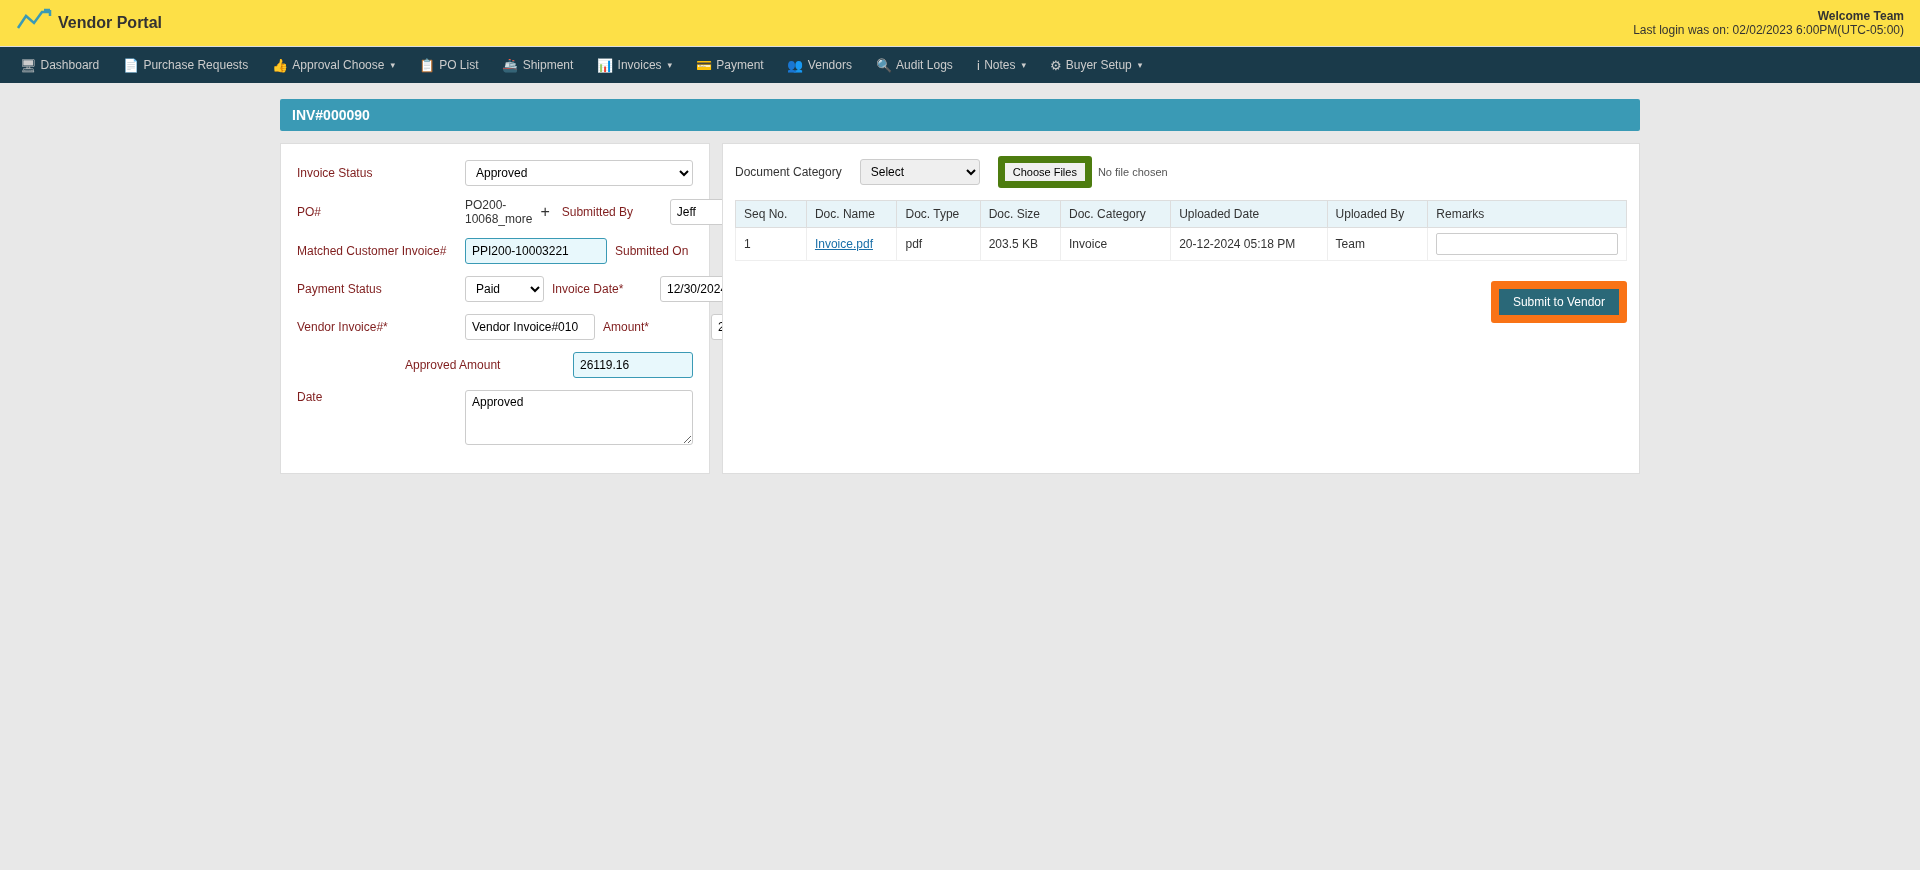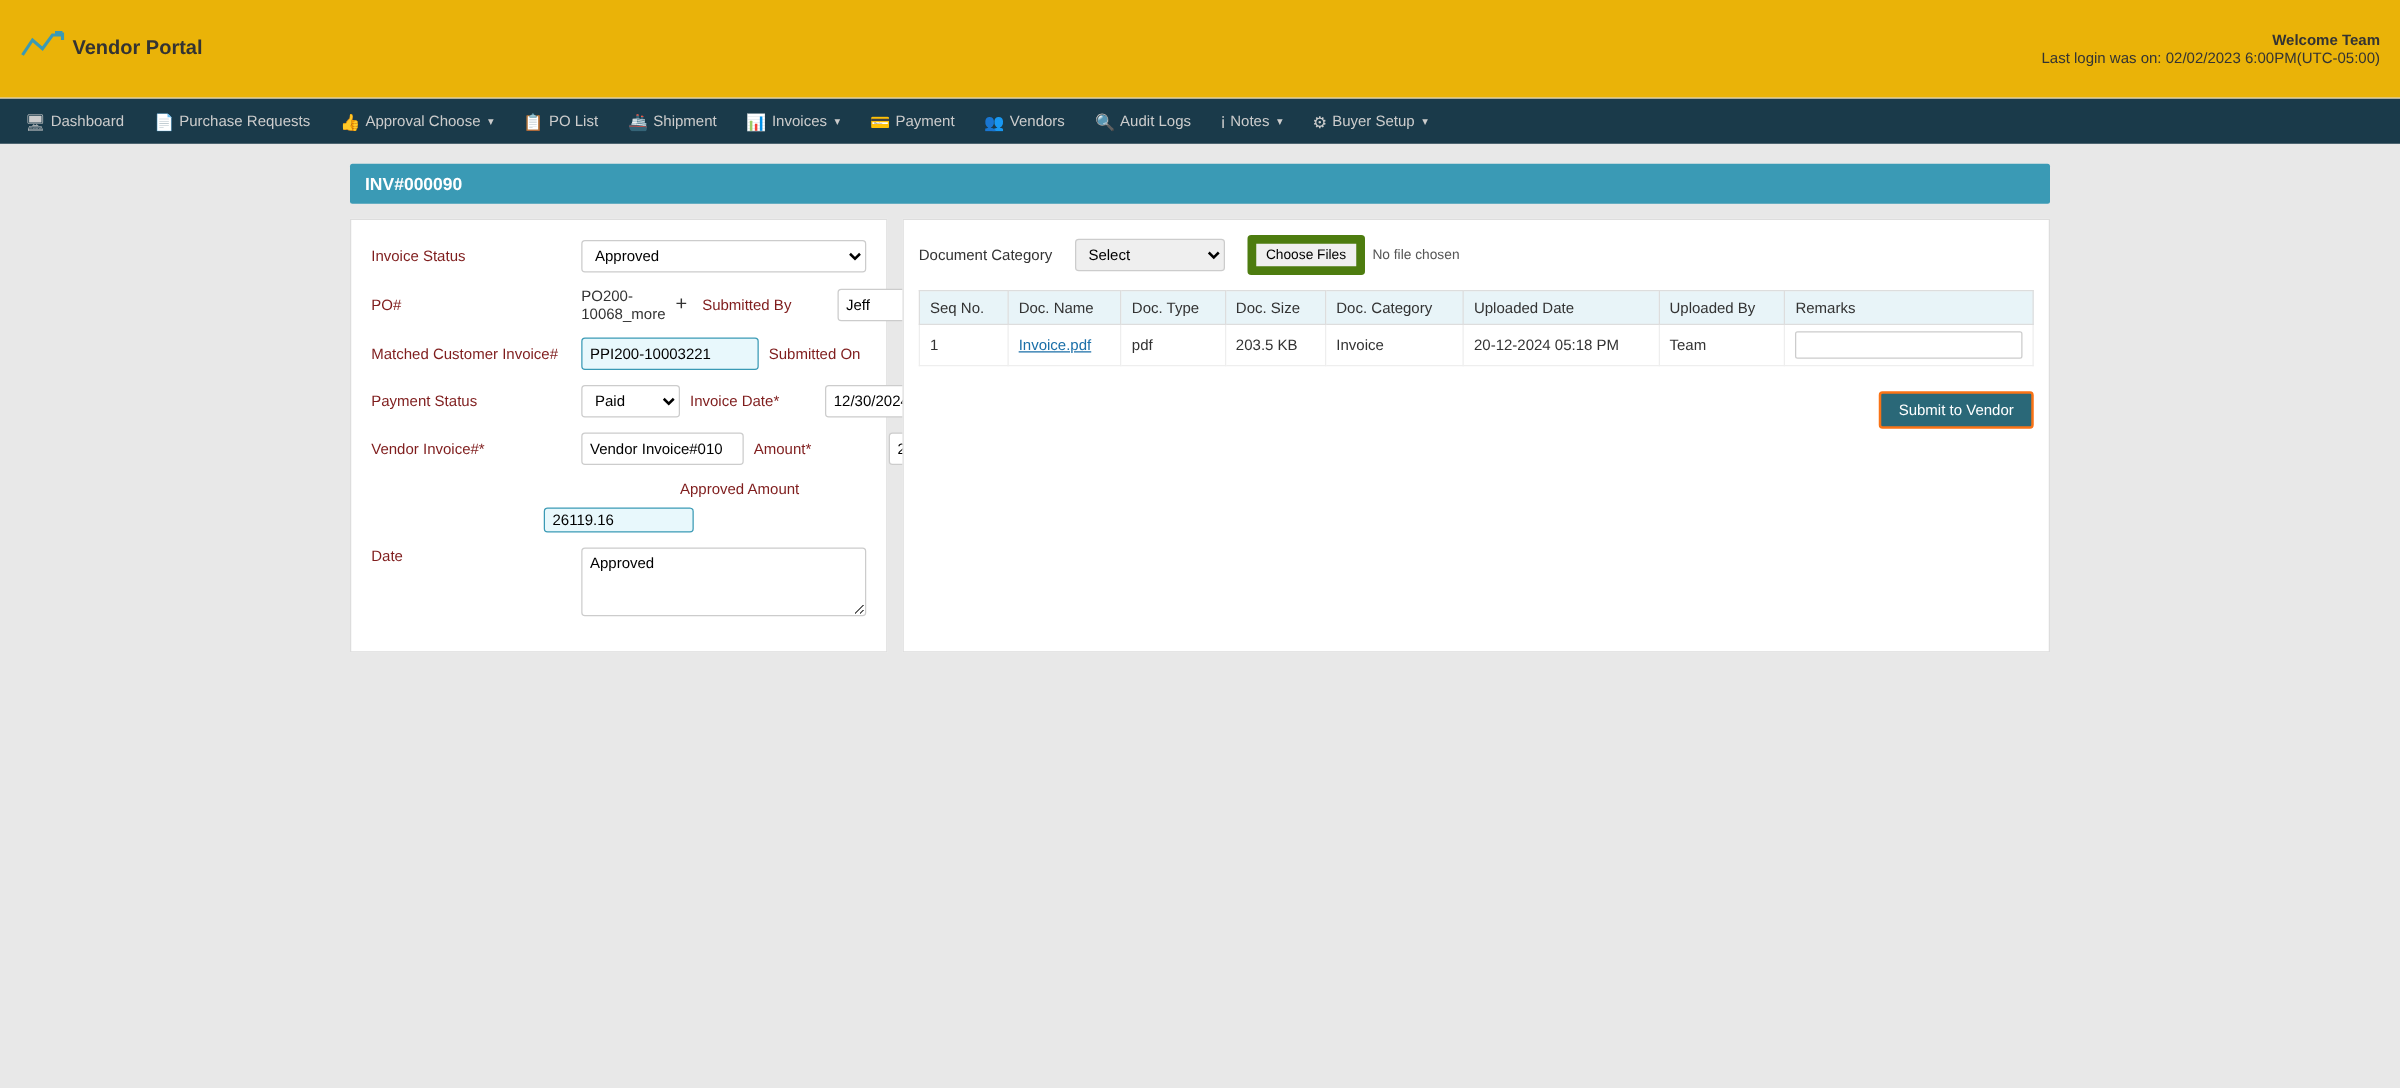--- a/index.html
+++ b/index.html
@@ -1,24 +1,24 @@
 <!DOCTYPE html>
 <html><head>
   <meta charset="utf-8">
   <style>
     * { box-sizing: border-box; margin: 0; padding: 0; }
     body { font-family: Arial, sans-serif; font-size: 12px; background: #e8e8e8; min-width: 1920px; }
 
     
     .top-bar {
-      background: #eab308;
+      background: #fde047;
       display: flex;
       align-items: center;
       justify-content: space-between;
-      padding: 24px 16px;
+      padding: 8px 16px;
       border-bottom: 1px solid #ddd;
     }
     .logo-area {
       display: flex;
       align-items: center;
       gap: 6px;
     }
     .logo-icon {
       width: 36px;
       height: 30px;
@@ -233,21 +233,21 @@
       height: 22px;
       border: 1px solid #ccc;
       border-radius: 2px;
       padding: 2px 4px;
       font-size: 11px;
     }
 
     .submit-btn {
       background: #2a6878;
       color: #fff;
-      border: 2px solid #f97316;
+      border: 8px solid #f97316;
       border-radius: 3px;
       padding: 6px 14px;
       font-size: 12px;
       cursor: pointer;
       margin-top: 12px;
       float: right;
     }
 
     .right-bottom {
       display: flex;
@@ -371,21 +371,21 @@
         <input class="form-control" type="text" id="invoice-date-field" style="width: 120px;" value="12/30/2024">
       </div>
 
       <div class="form-row">
         <label class="form-label">Vendor Invoice#*</label>
         <input class="form-control" type="text" id="vendor-invoice-field" style="width: 130px;" value="Vendor Invoice#010">
         <label class="form-label" style="width:100px;">Amount*</label>
         <input class="form-control" type="text" id="amount-field" style="width: 120px;" value="26119.16">
       </div>
 
-      <div class="form-row" style="justify-content: flex-end; flex-direction: column;">
+      <div class="form-row" style="justify-content: flex-end;">
         <label class="form-label" style="margin-left:258px;">Approved Amount</label>
         <input class="form-control form-control-highlight" type="text" id="approved-amount-field" style="width: 120px;" value="26119.16">
       </div>
 
       <div class="note-row">
         <label class="form-label">Date</label>
         <textarea class="textarea-control" id="note-field" style="width: 290px; height: 55px;">Approved</textarea>
       </div>
 
     </div>

